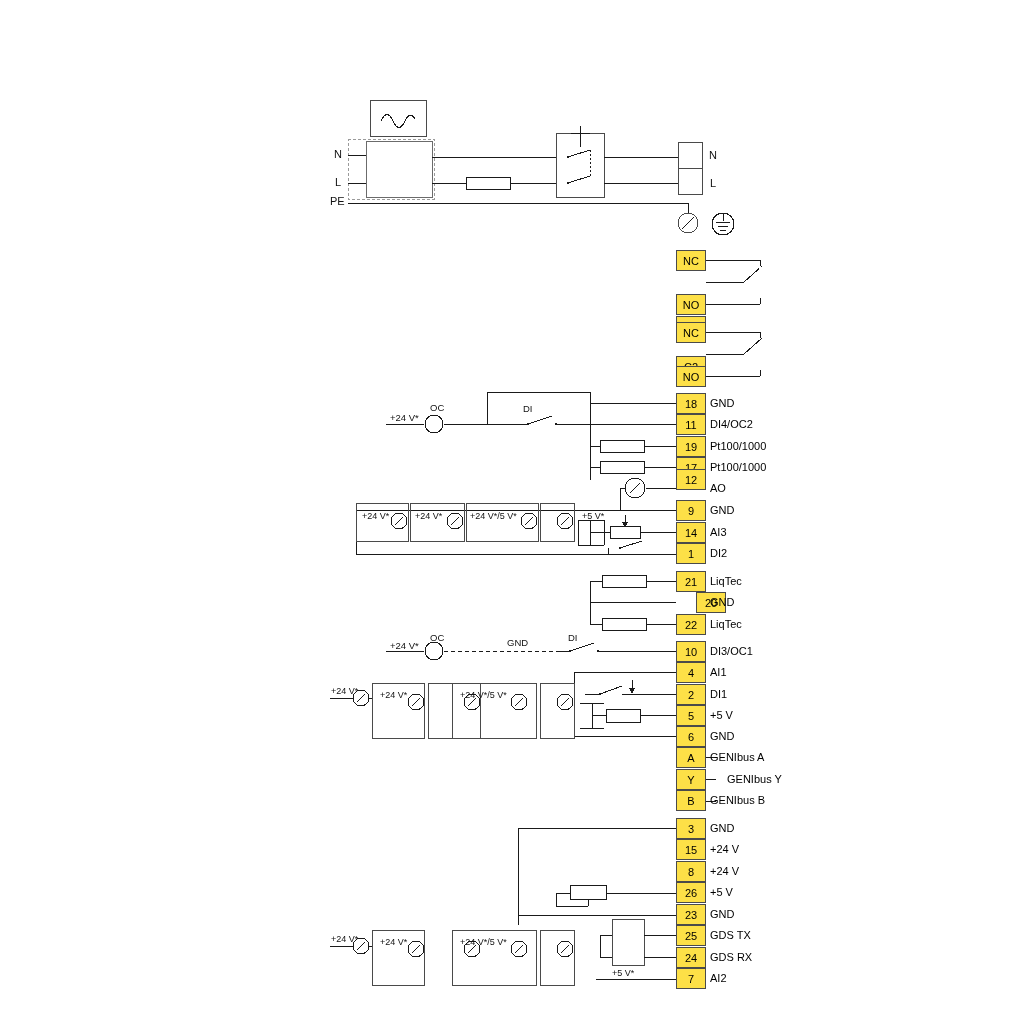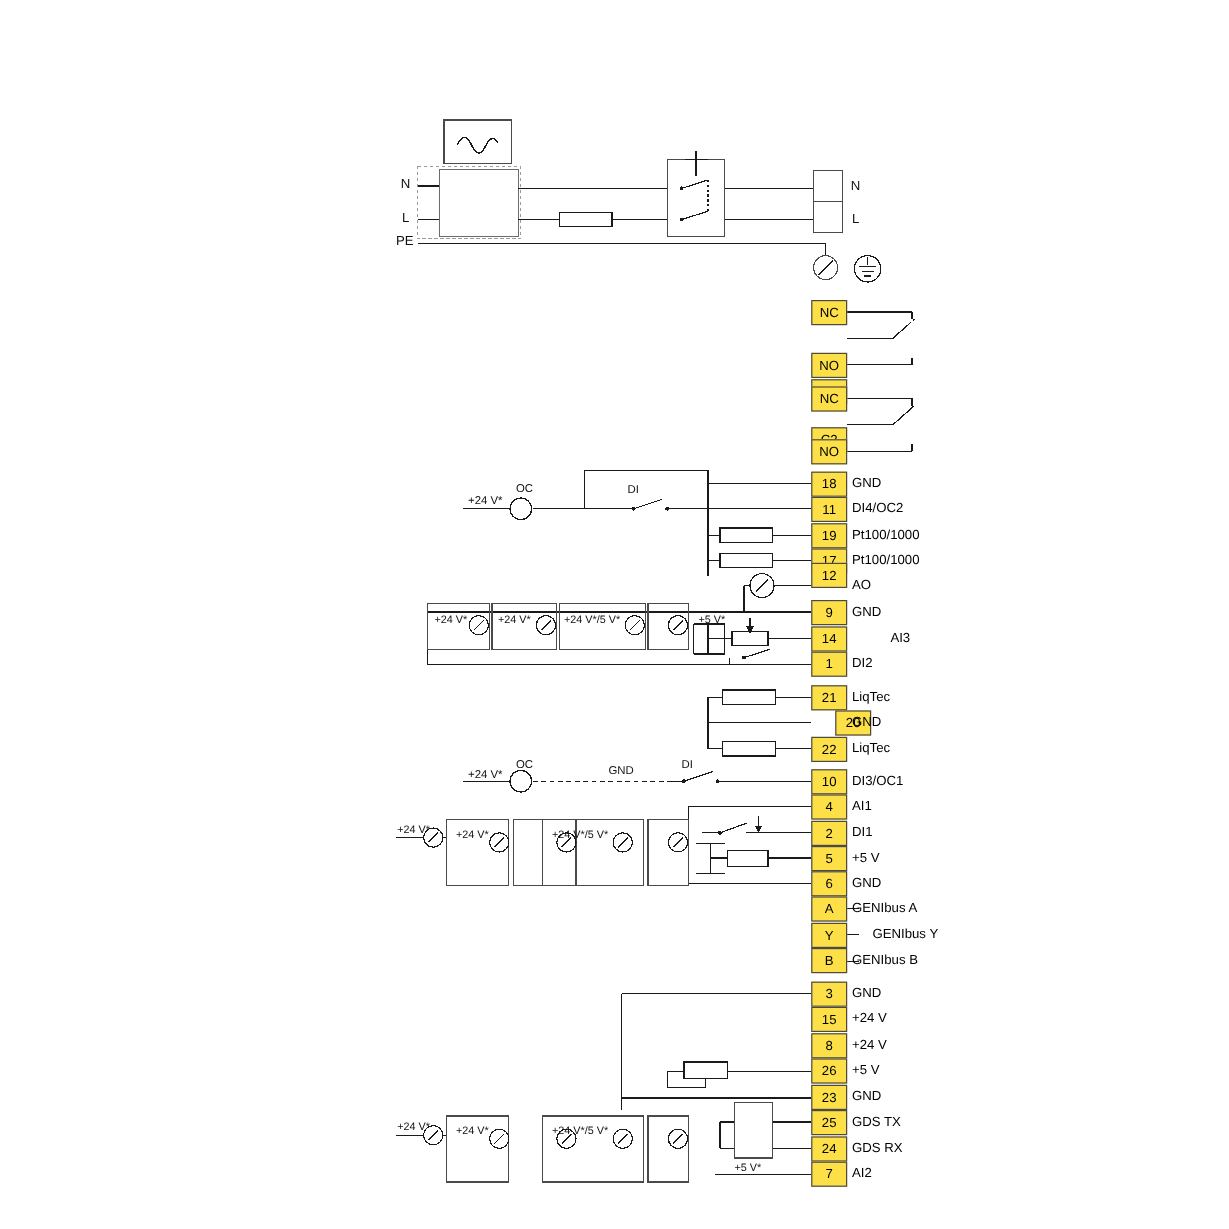--- a/index.html
+++ b/index.html
@@ -295,21 +295,21 @@
 <div class="termname" style="left:710px;top:483px;">AO</div>
 
 <div class="term" style="left:676px;top:500px;">
       <span>9</span>
     </div>
 <div class="termname" style="left:710px;top:505px;">GND</div>
 
 <div class="term" style="left:676px;top:522px;">
       <span>14</span>
     </div>
-<div class="termname" style="left:710px;top:527px;margin-left:32px;">AI3</div>
+<div class="termname" style="left:710px;top:527px;">AI3</div>
 
 <div class="term" style="left:676px;top:543px;">
       <span>1</span>
     </div>
 <div class="termname" style="left:710px;top:548px;">DI2</div>
 
 <div class="term" style="left:676px;top:571px;">
       <span>21</span>
     </div>
 <div class="termname" style="left:710px;top:576px;">LiqTec</div>

